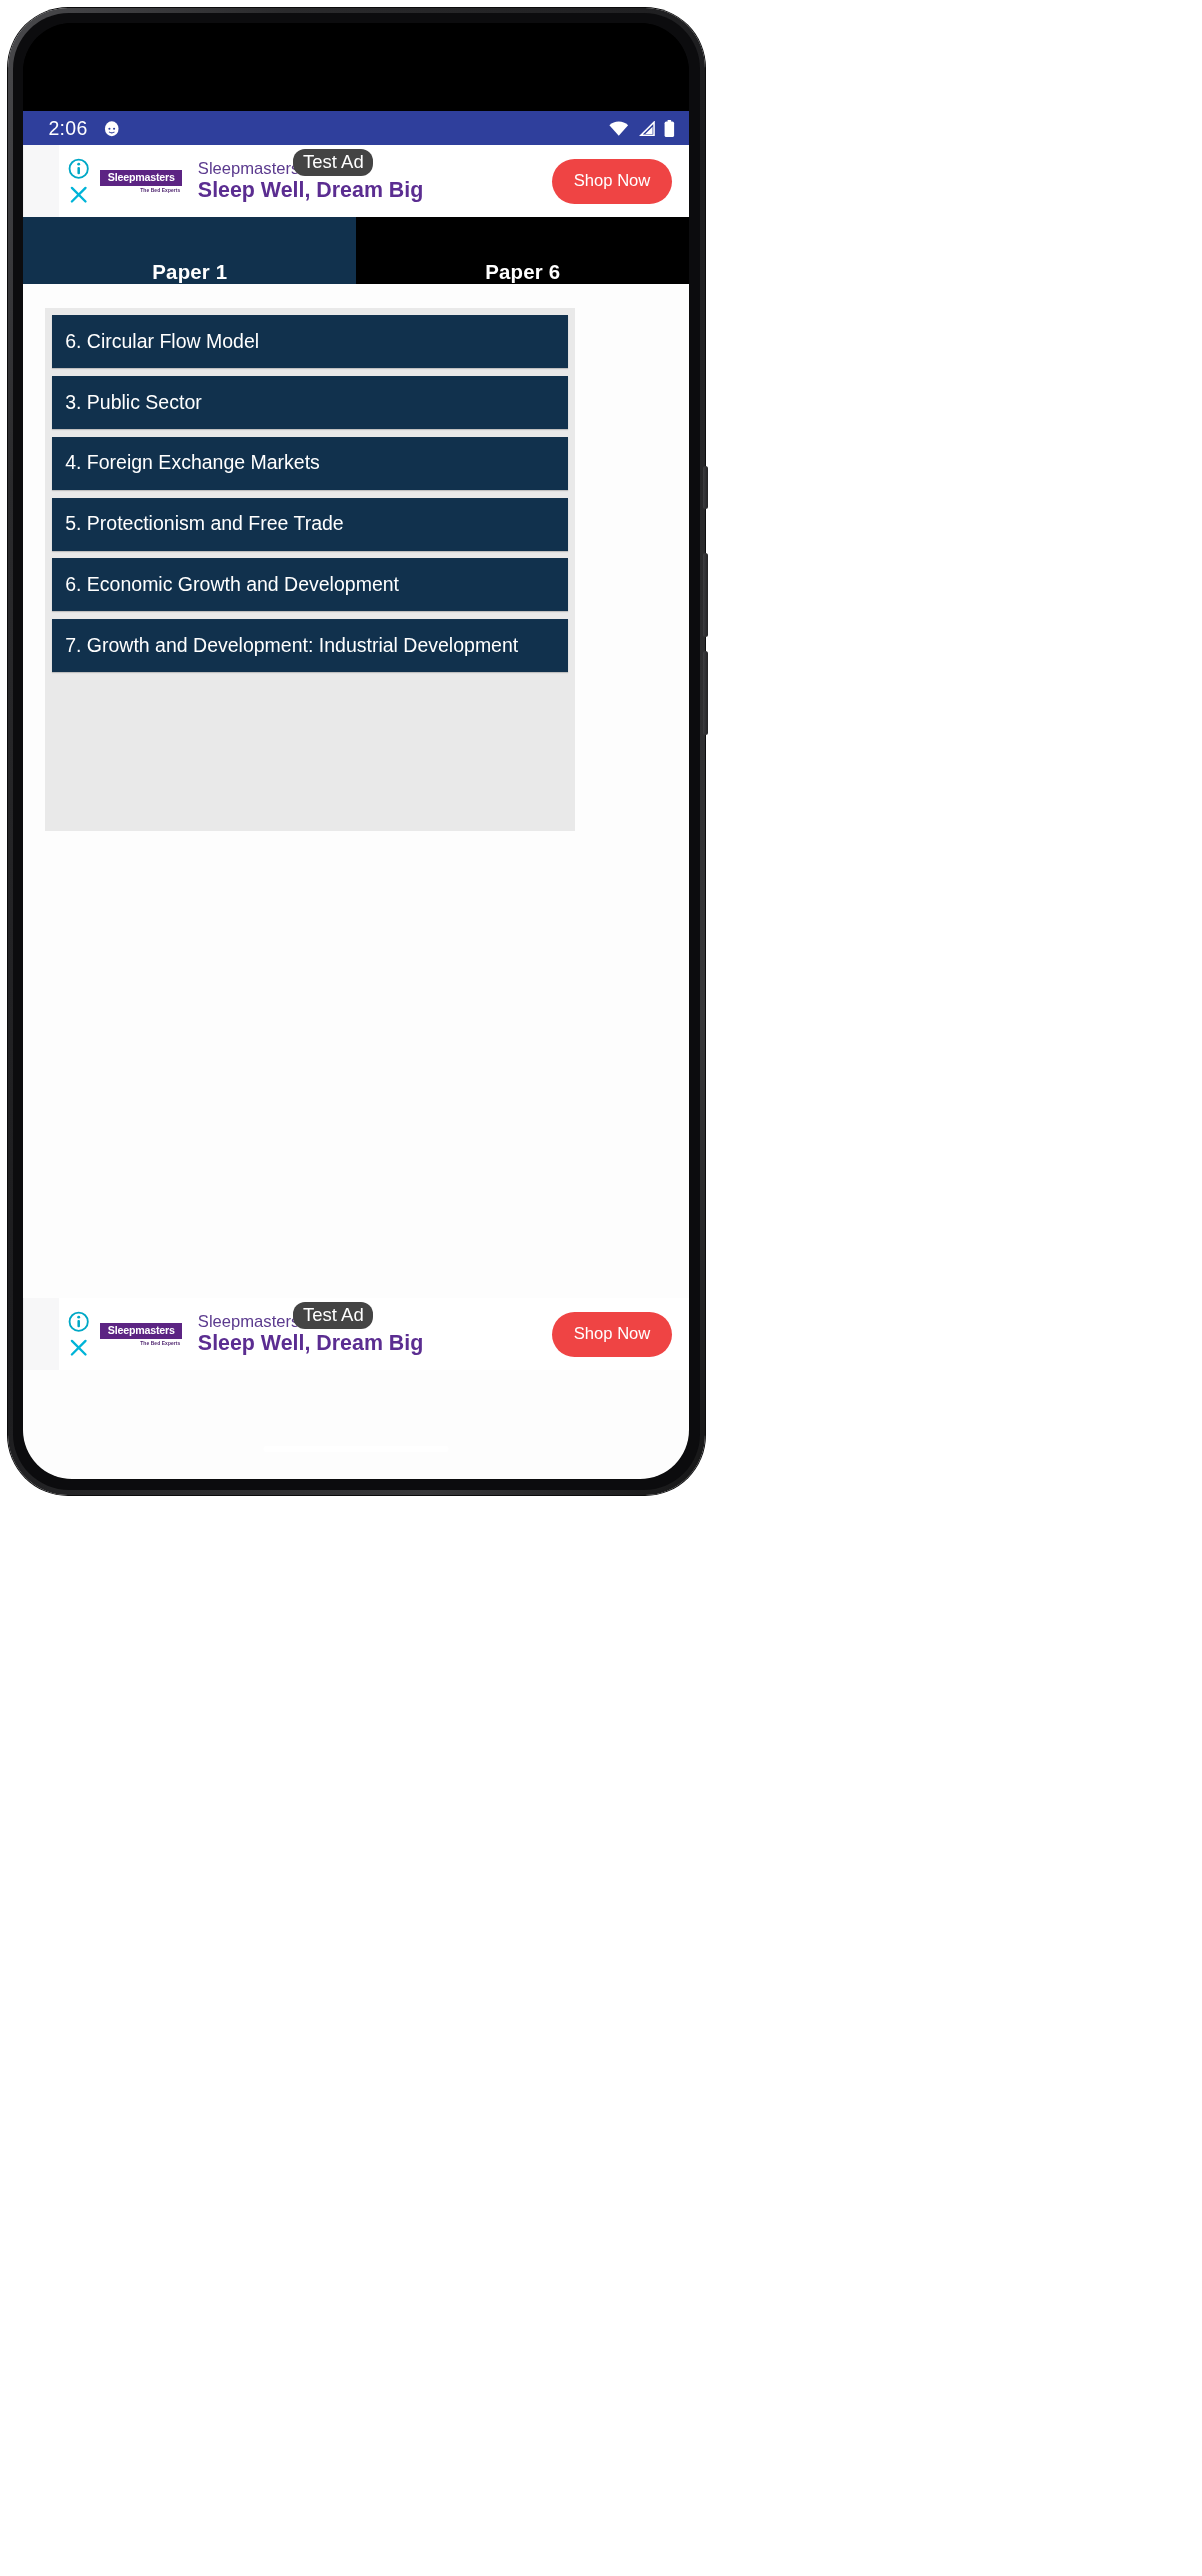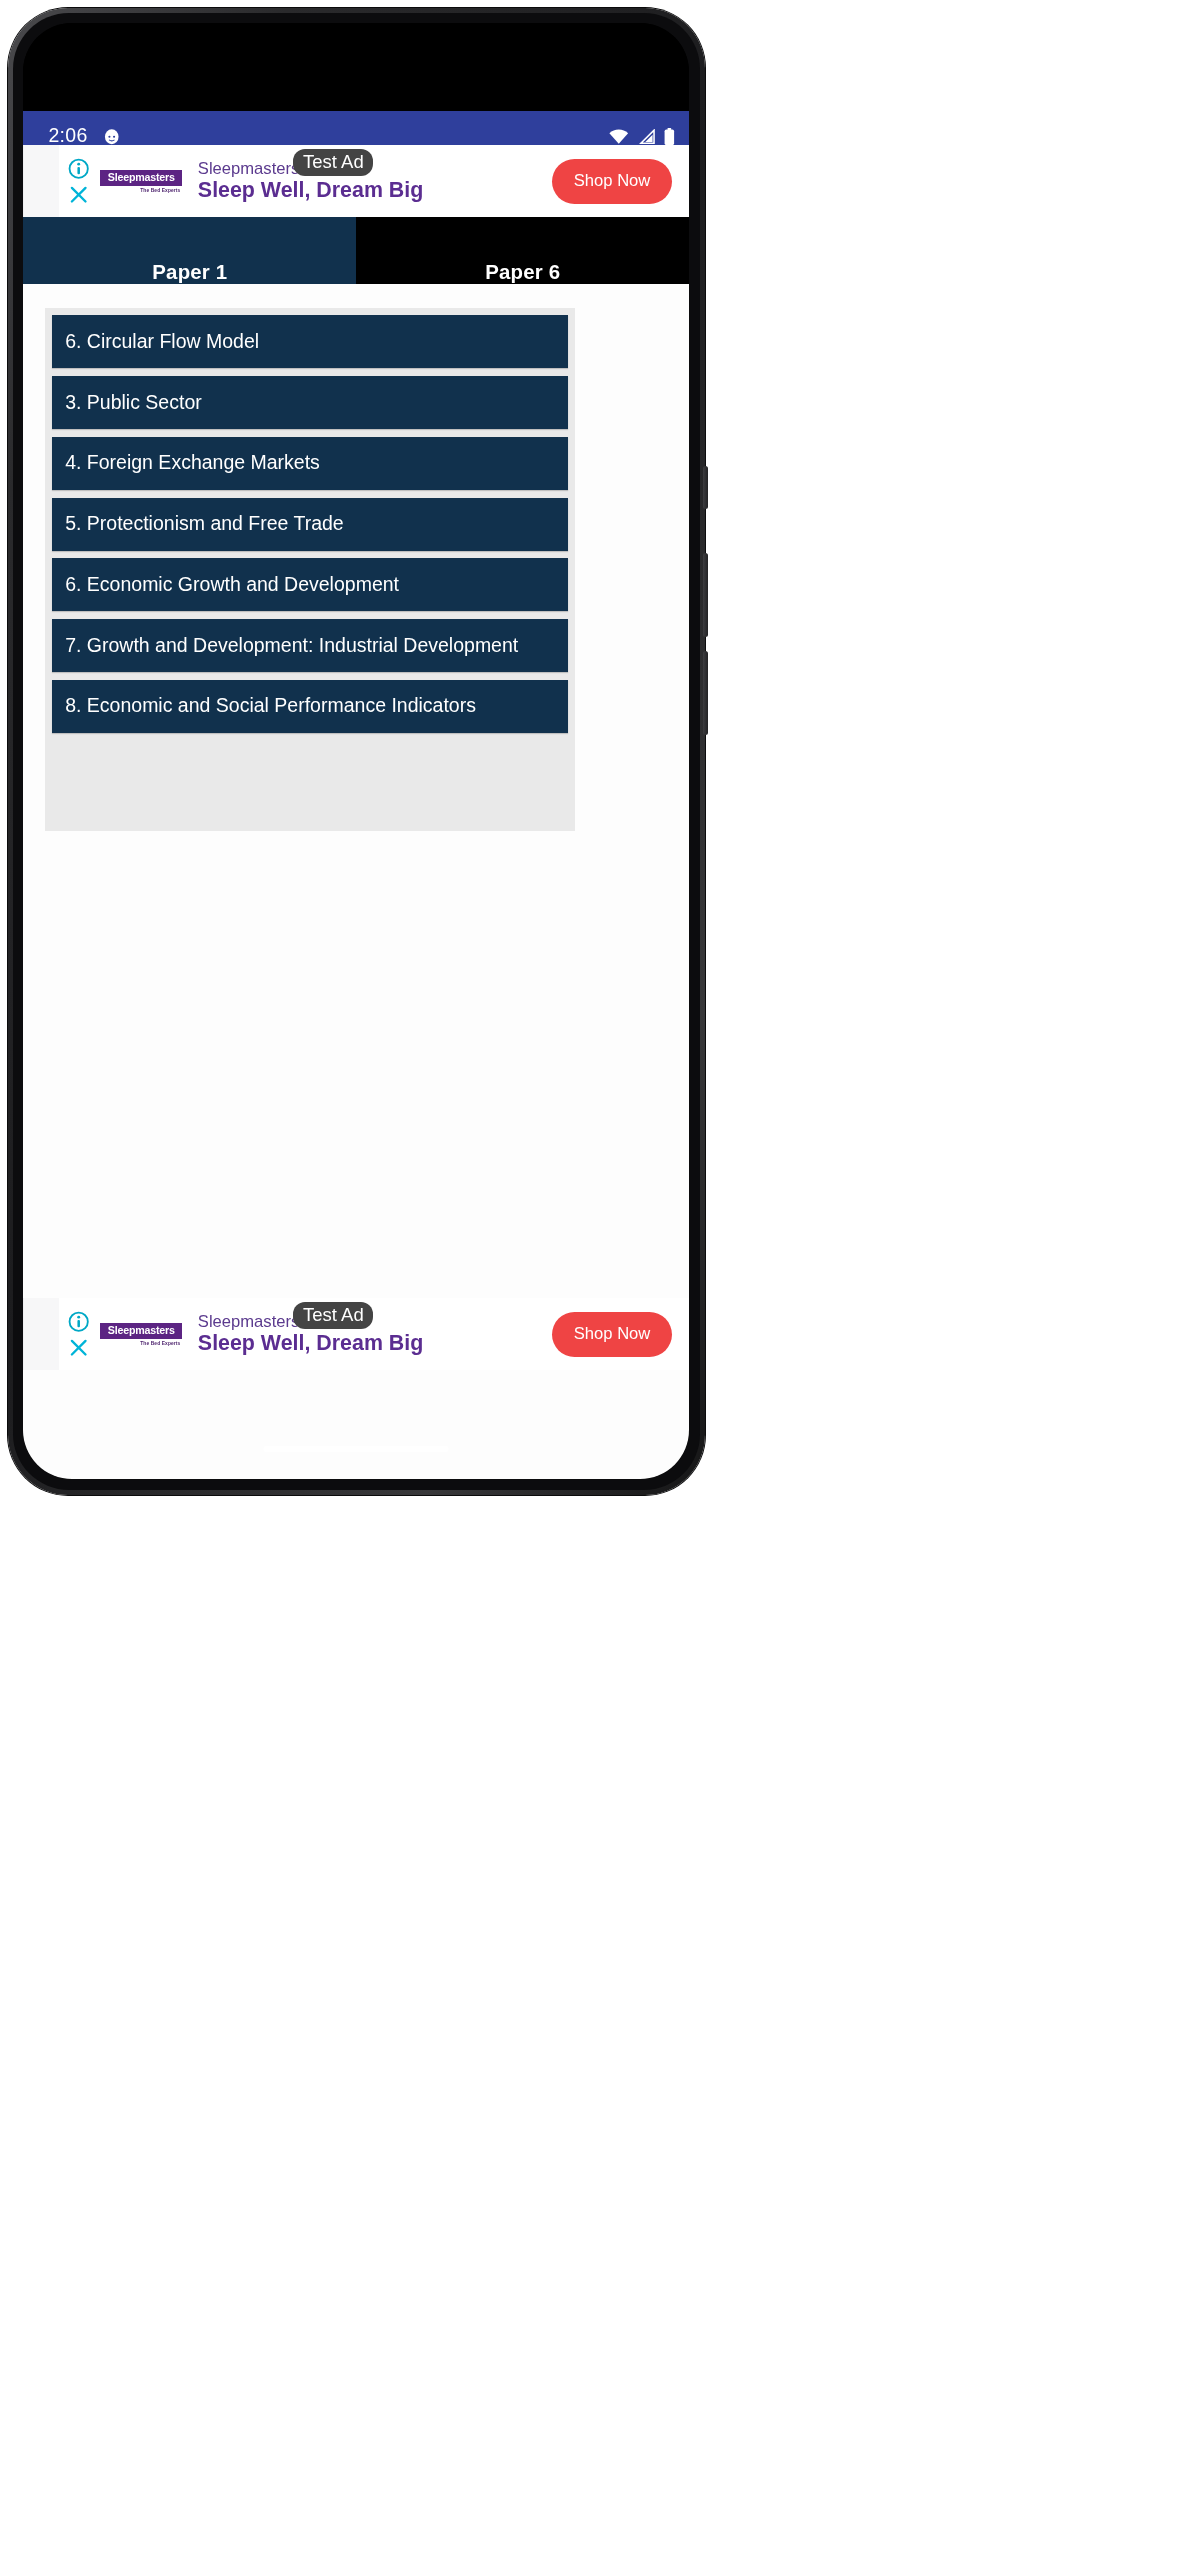--- a/index.html
+++ b/index.html
@@ -78,21 +78,21 @@
     left: 0; top: 0; right: 0; bottom: 0;
     background: #000000;
   }
 
   .status-bar {
     position: absolute;
     left: 0; top: 88px;
     width: 100%; height: 34px;
     background: #2f3f9c;
     display: flex;
-    align-items: flex-end;
+    align-items: center;
     padding: 0 14.6px 0 25px;
     color: #ffffff;
   }
   .status-time {
     font-size: 19.5px;
     font-weight: 400;
     letter-spacing: 0.3px;
     line-height: 1;
   }
   .status-notif {
@@ -376,23 +376,20 @@
               </div>
               <div class="topic-item">
                 <span>5. Protectionism and Free Trade</span>
               </div>
               <div class="topic-item">
                 <span>6. Economic Growth and Development</span>
               </div>
               <div class="topic-item">
                 <span>7. Growth and Development: Industrial Development</span>
               </div>
-              <div class="topic-item">
-                <span>8. Economic and Social Performance Indicators</span>
-              </div>
             </div>
           </div>
 
           <div class="ad-banner ad-bottom">
             <div class="ad-left-gutter"></div>
             <div class="ad-controls">
               <span class="ad-info-icon">
                 <svg width="21.4" height="21.4" viewBox="0 0 22 22">
                   <circle cx="11" cy="11" r="9.4" fill="none" stroke="#00a8c6" stroke-width="1.9"></circle>
                   <circle cx="11" cy="6.3" r="1.5" fill="#00a8c6"></circle>

